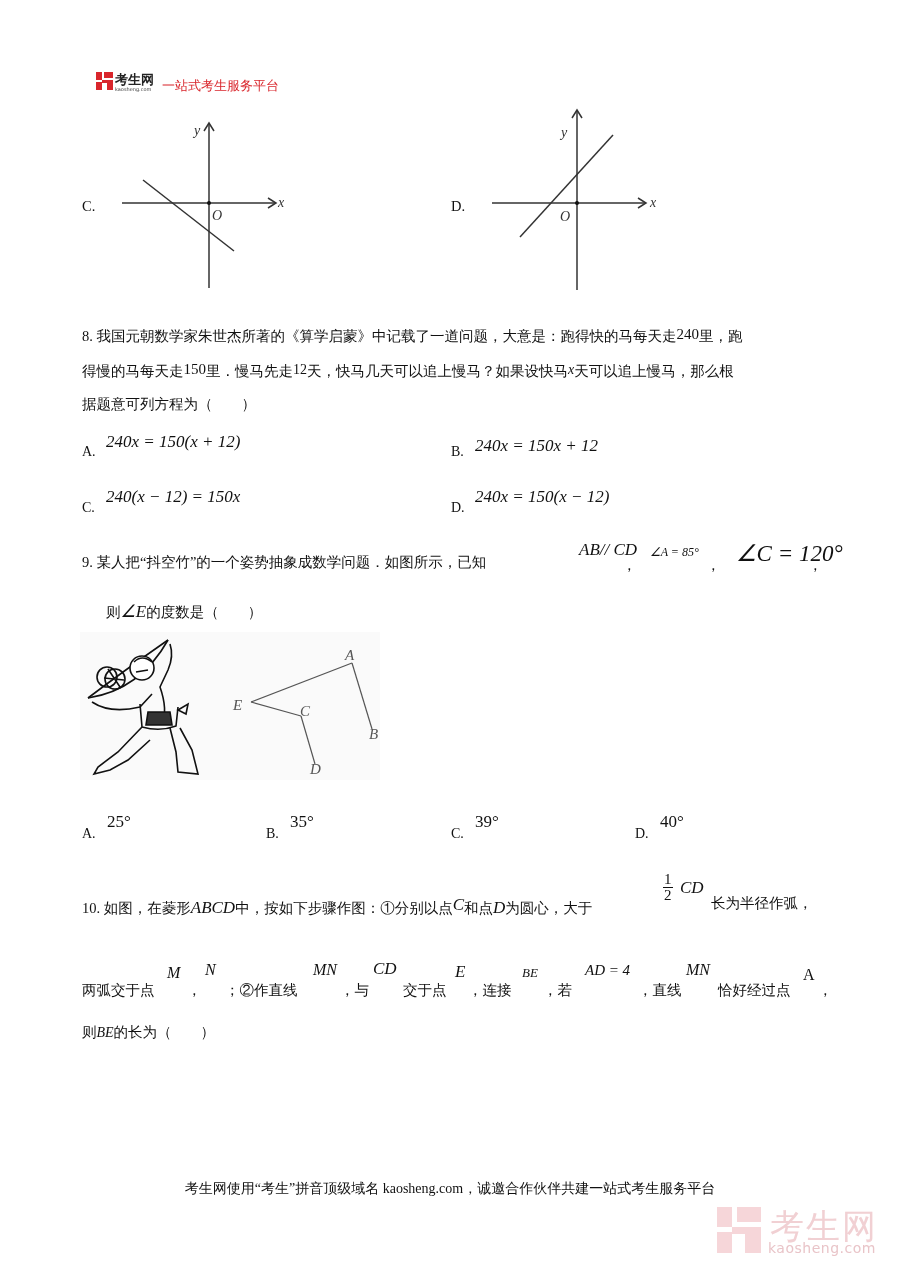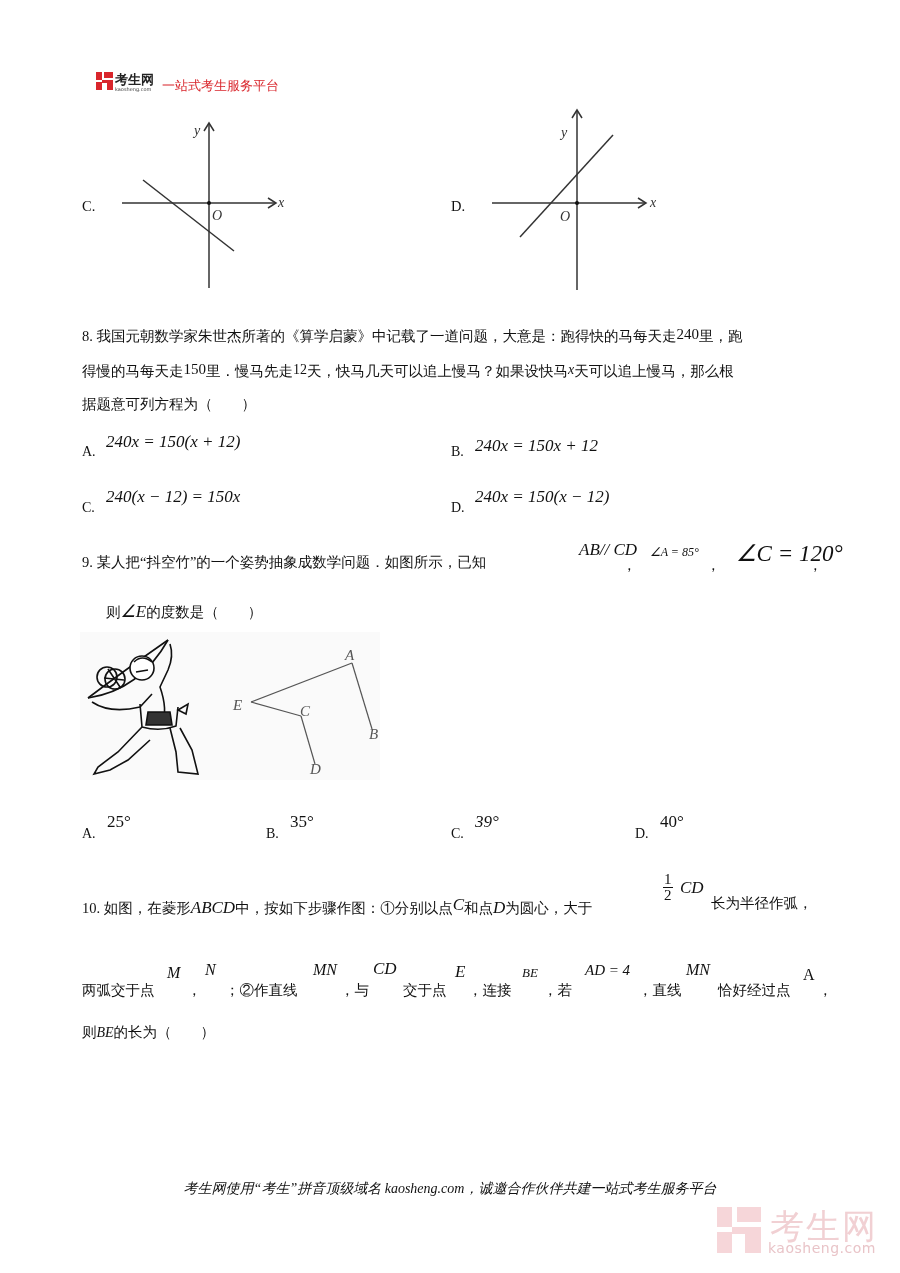--- a/index.html
+++ b/index.html
@@ -9,21 +9,21 @@
   .txt { font-size: 14.5px; white-space: nowrap; line-height: 1; }
   .math { font-family: "Liberation Serif", serif; font-style: italic; }
   .mathn { font-family: "Liberation Serif", serif; font-style: normal; }
   .eq { font-size: 17px; white-space: nowrap; }
   .opt-label { font-size: 14px; }
   
   .logo-mark { position: absolute; left: 96px; top: 72px; width: 17px; height: 18px; }
   .logo-cn { position: absolute; left: 115px; top: 71px; font-family: "DejaVu Sans", sans-serif; font-size: 13px; color: #222; font-weight: bold; letter-spacing: 0px; }
   .logo-en { position: absolute; left: 115px; top: 86px; font-family: "DejaVu Sans", sans-serif; font-size: 5px; color: #444; }
   .logo-slogan { position: absolute; left: 162px; top: 77px; font-family: Liberation Serif, serif; font-size: 13px; color: #d9262c; text-align: center; }
-  .footer { position: absolute; left: 0; width: 900px; top: 1180px; text-align: center; font-size: 14px; font-style: italic; }
+  .footer { position: absolute; left: 0; width: 900px; top: 1180px; text-align: center; font-size: 14px; }
   .wm { position: absolute; left: 717px; top: 1207px; }
   .wm-cn { position: absolute; left: 770px; top: 1204px; font-family: "DejaVu Sans", sans-serif; font-size: 34px; color: #f1d0d3; letter-spacing: 2px; }
   .wm-en { position: absolute; left: 768px; top: 1240px; font-family: "DejaVu Sans", sans-serif; font-size: 14px; color: #e9c4c8; letter-spacing: 0.5px; }
   .frac { display: inline-block; vertical-align: middle; text-align: center; font-family: "Liberation Serif", serif; font-size: 15px; line-height: 1; }
   .frac .num { display: block; border-bottom: 1px solid #111; padding: 0 1px; }
   .frac .den { display: block; }
 </style>
 </head>
 <body>
 
@@ -127,21 +127,21 @@
     <text x="230" y="142">D</text>
     <text x="153" y="78">E</text>
   </g>
 </svg>
 
 <div class="abs opt-label" style="left:82px; top:826px;">A.</div>
 <div class="abs eq mathn" style="left:107px; top:812px;">25°</div>
 <div class="abs opt-label" style="left:266px; top:826px;">B.</div>
 <div class="abs eq mathn" style="left:290px; top:812px;">35°</div>
 <div class="abs opt-label" style="left:451px; top:826px;">C.</div>
-<div class="abs eq mathn" style="left:475px; top:812px;font-style:italic;">39°</div>
+<div class="abs eq mathn" style="left:475px; top:812px;">39°</div>
 <div class="abs opt-label" style="left:635px; top:826px;">D.</div>
 <div class="abs eq mathn" style="left:660px; top:812px;">40°</div>
 
 <div class="abs txt" style="left:82px; top:896px;">
   <span>10.</span>
   <span>如图，在菱形</span><span class="math" style="font-size:17px;">ABCD</span><span>中，按如下步骤作图：①分别以点</span><span class="math" style="font-size:17px; vertical-align:3px;">C</span><span>和点</span><span class="math" style="font-size:17px;">D</span><span>为圆心，大于</span>
 </div>
 <div class="abs" style="left:663px; top:872px;">
   <span class="frac"><span class="num">1</span><span class="den">2</span></span>
 </div>

